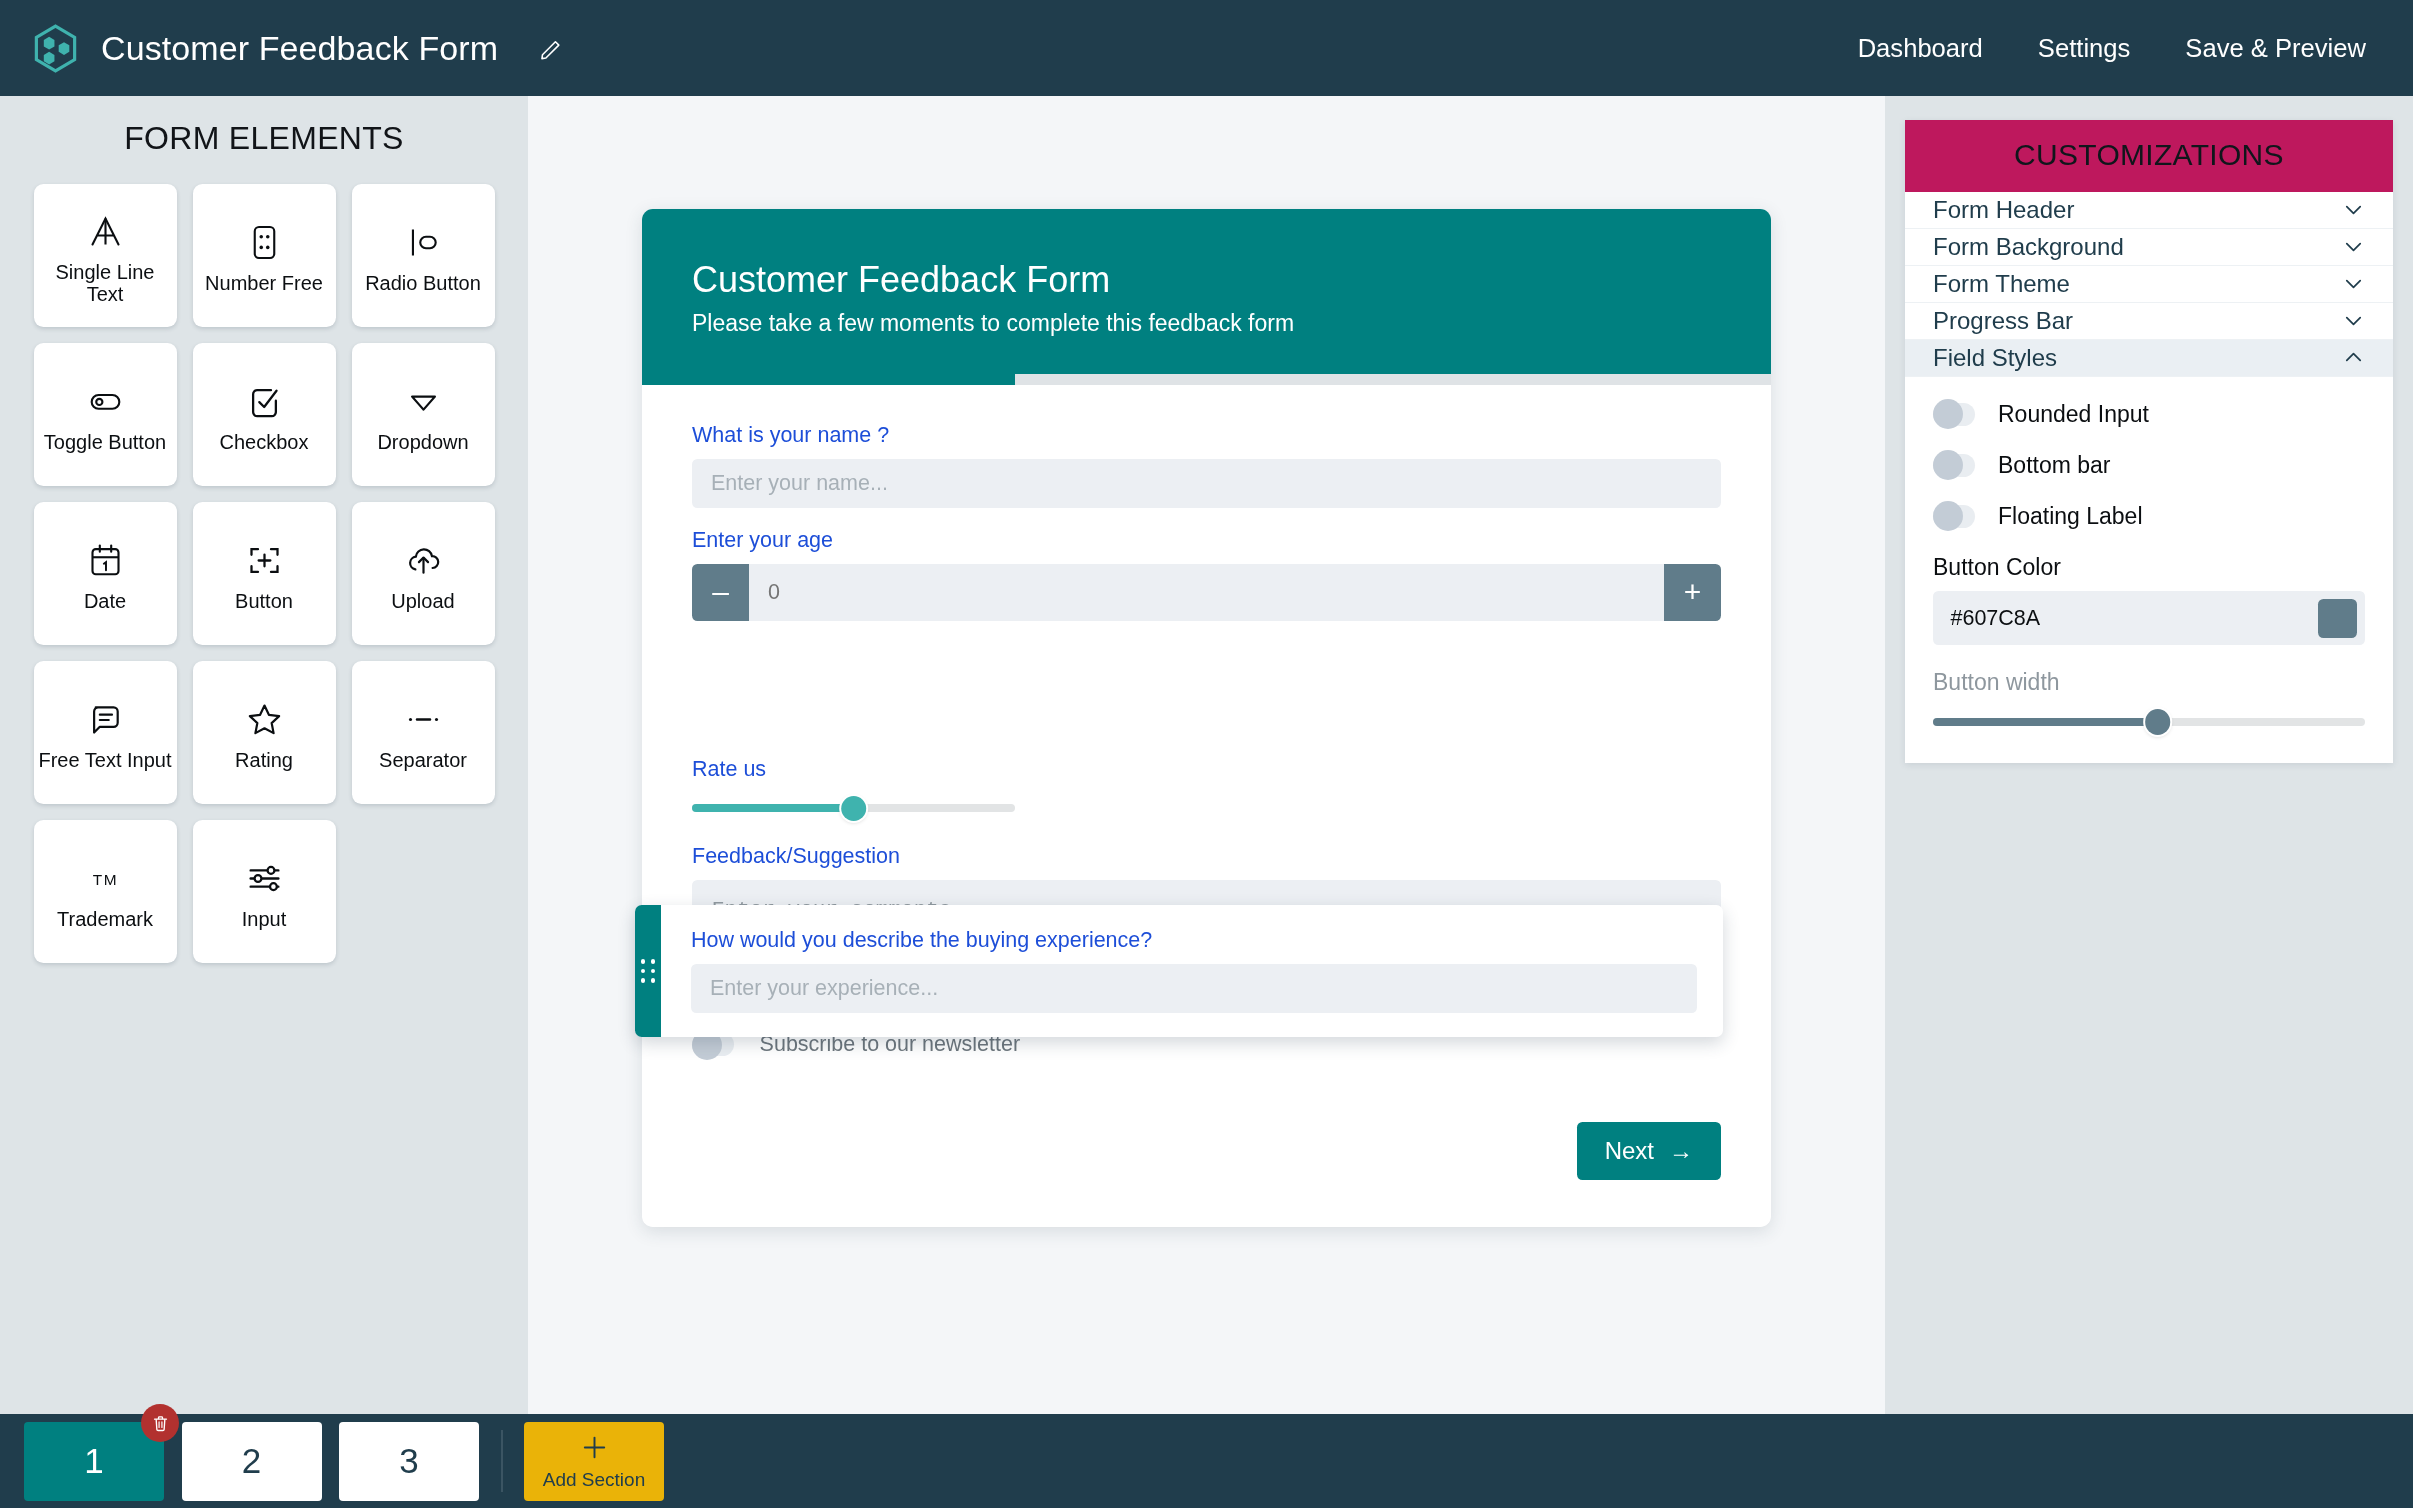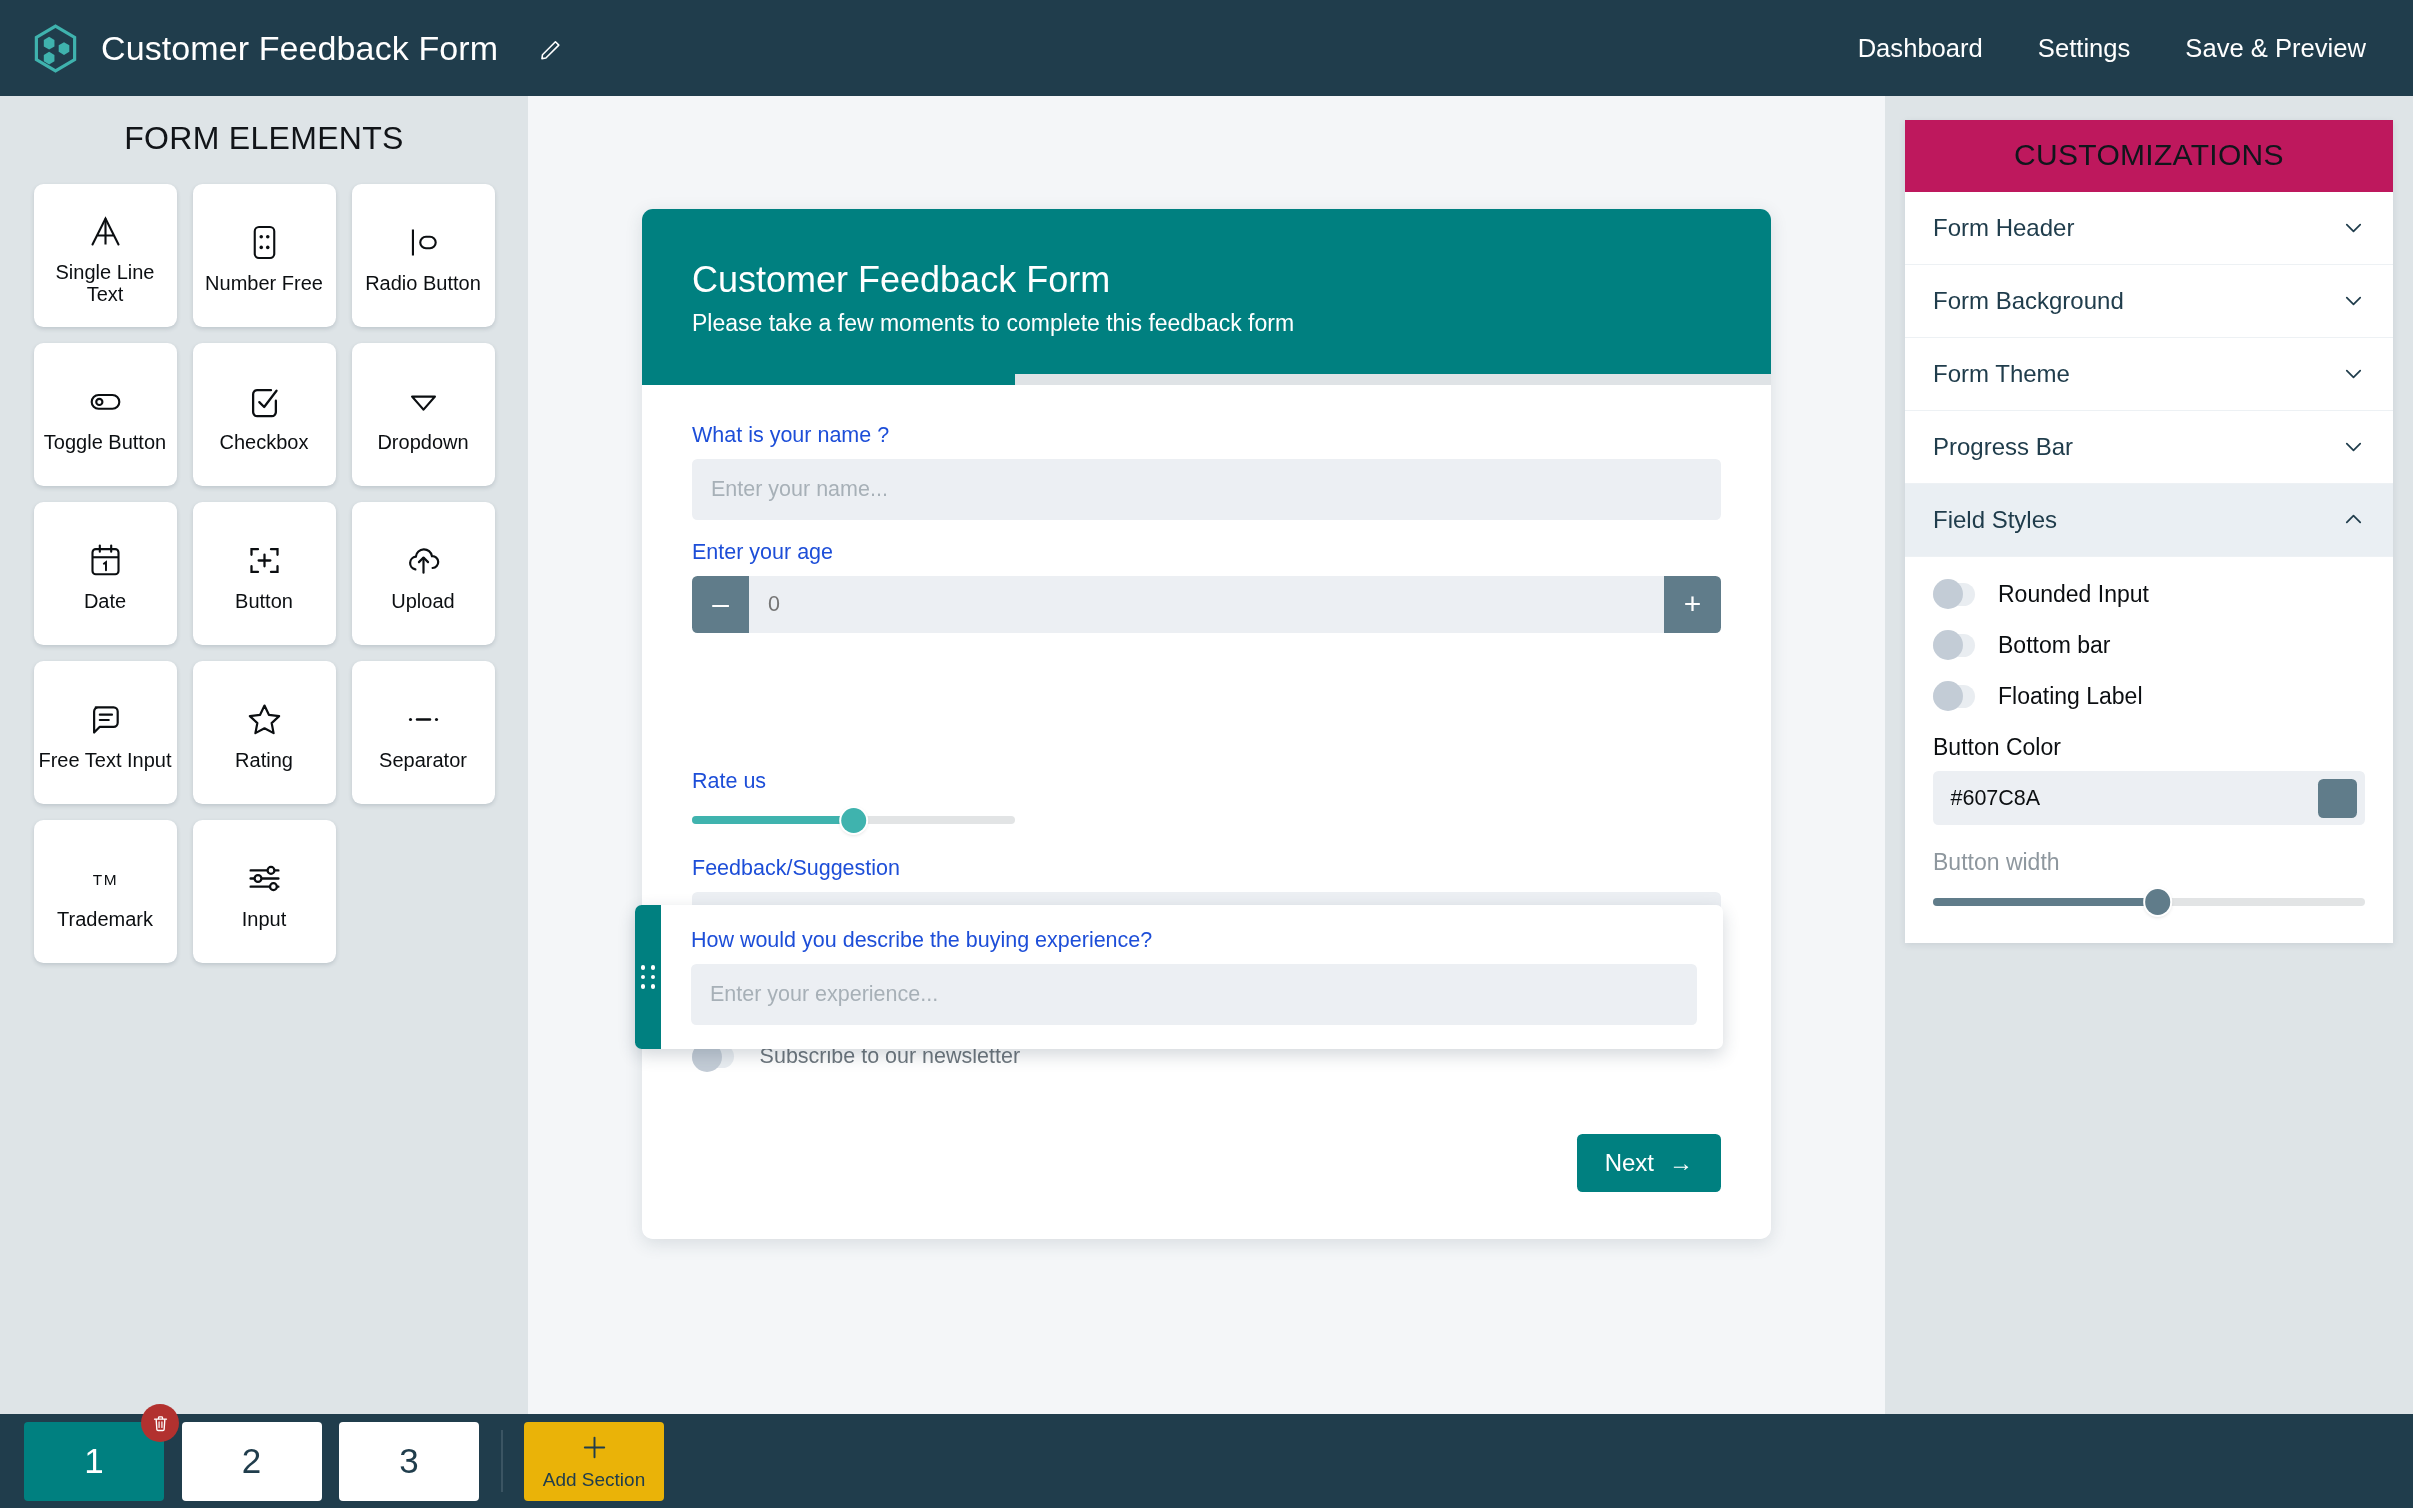--- a/index.html
+++ b/index.html
@@ -86,21 +86,21 @@
     position: absolute; left: 0; right: 0; bottom: 0; height: 11.4px;
     background: #dfe3e6; border-radius: 0;
     overflow: hidden;
   }
   .progress-fill { height: 100%; background: #008080; }
 
   .form-body { padding: 38px 50px 47px 50px; }
   .field { margin-bottom: 20px; }
   .field-label { font-size: 21.5px; color: #1d4ed8; margin-bottom: 10.8px; display: block; }
   .txt-input {
-    width: 100%; height: 61px; background: #eceff3; border: none; border-radius: 5.4px;
+    width: 100%; height: 49px; background: #eceff3; border: none; border-radius: 5.4px;
     font-size: 21.5px; color: #9aa3aa; padding: 0 19px;
     font-family: "Liberation Sans", sans-serif;
   }
   .txt-input::placeholder { color: #a7b0b7; }
 
   
   .stepper { display: flex; width: 100%; height: 57px; border-radius: 5.4px; overflow: hidden; }
   .step-btn {
     width: 57px; flex: 0 0 57px; background: #607c8a; color: #fff;
     border: none; font-size: 30px; line-height: 1; cursor: pointer;
@@ -168,21 +168,21 @@
     width: 528px; flex: 0 0 528px; background: #dee4e7;
     padding: 24px 20px 0 20px;
   }
   .rp-inner { background: #ffffff; box-shadow: 0 2px 6.7px rgba(30,50,70,.1); }
   .rp-title {
     background: #be185d; text-align: center; font-size: 30px; color: #10161b;
     padding: 17.5px 0 20px 0; letter-spacing: 0.3px;
   }
   .acc-row {
     display: flex; align-items: center; justify-content: space-between;
-    padding: 22px 28px; border-bottom: 1.3px solid #edf1f4;
+    padding: 4px 28px; border-bottom: 1.3px solid #edf1f4;
     font-size: 24px; color: #203d4c; cursor: pointer; background: #fff;
   }
   .acc-row.open { background: #eaeff3; }
   .chev { width: 23px; height: 23px; display: block; }
   .acc-body { padding: 24px 28px 25.6px 28px; background: #fff; }
   .style-row { display: flex; align-items: center; gap: 23px; margin-bottom: 24px; }
   .style-switch {
     width: 42px; height: 23px; border-radius: 11.4px; background: #e9edf1;
     position: relative; cursor: pointer; flex: 0 0 42px;
   }

